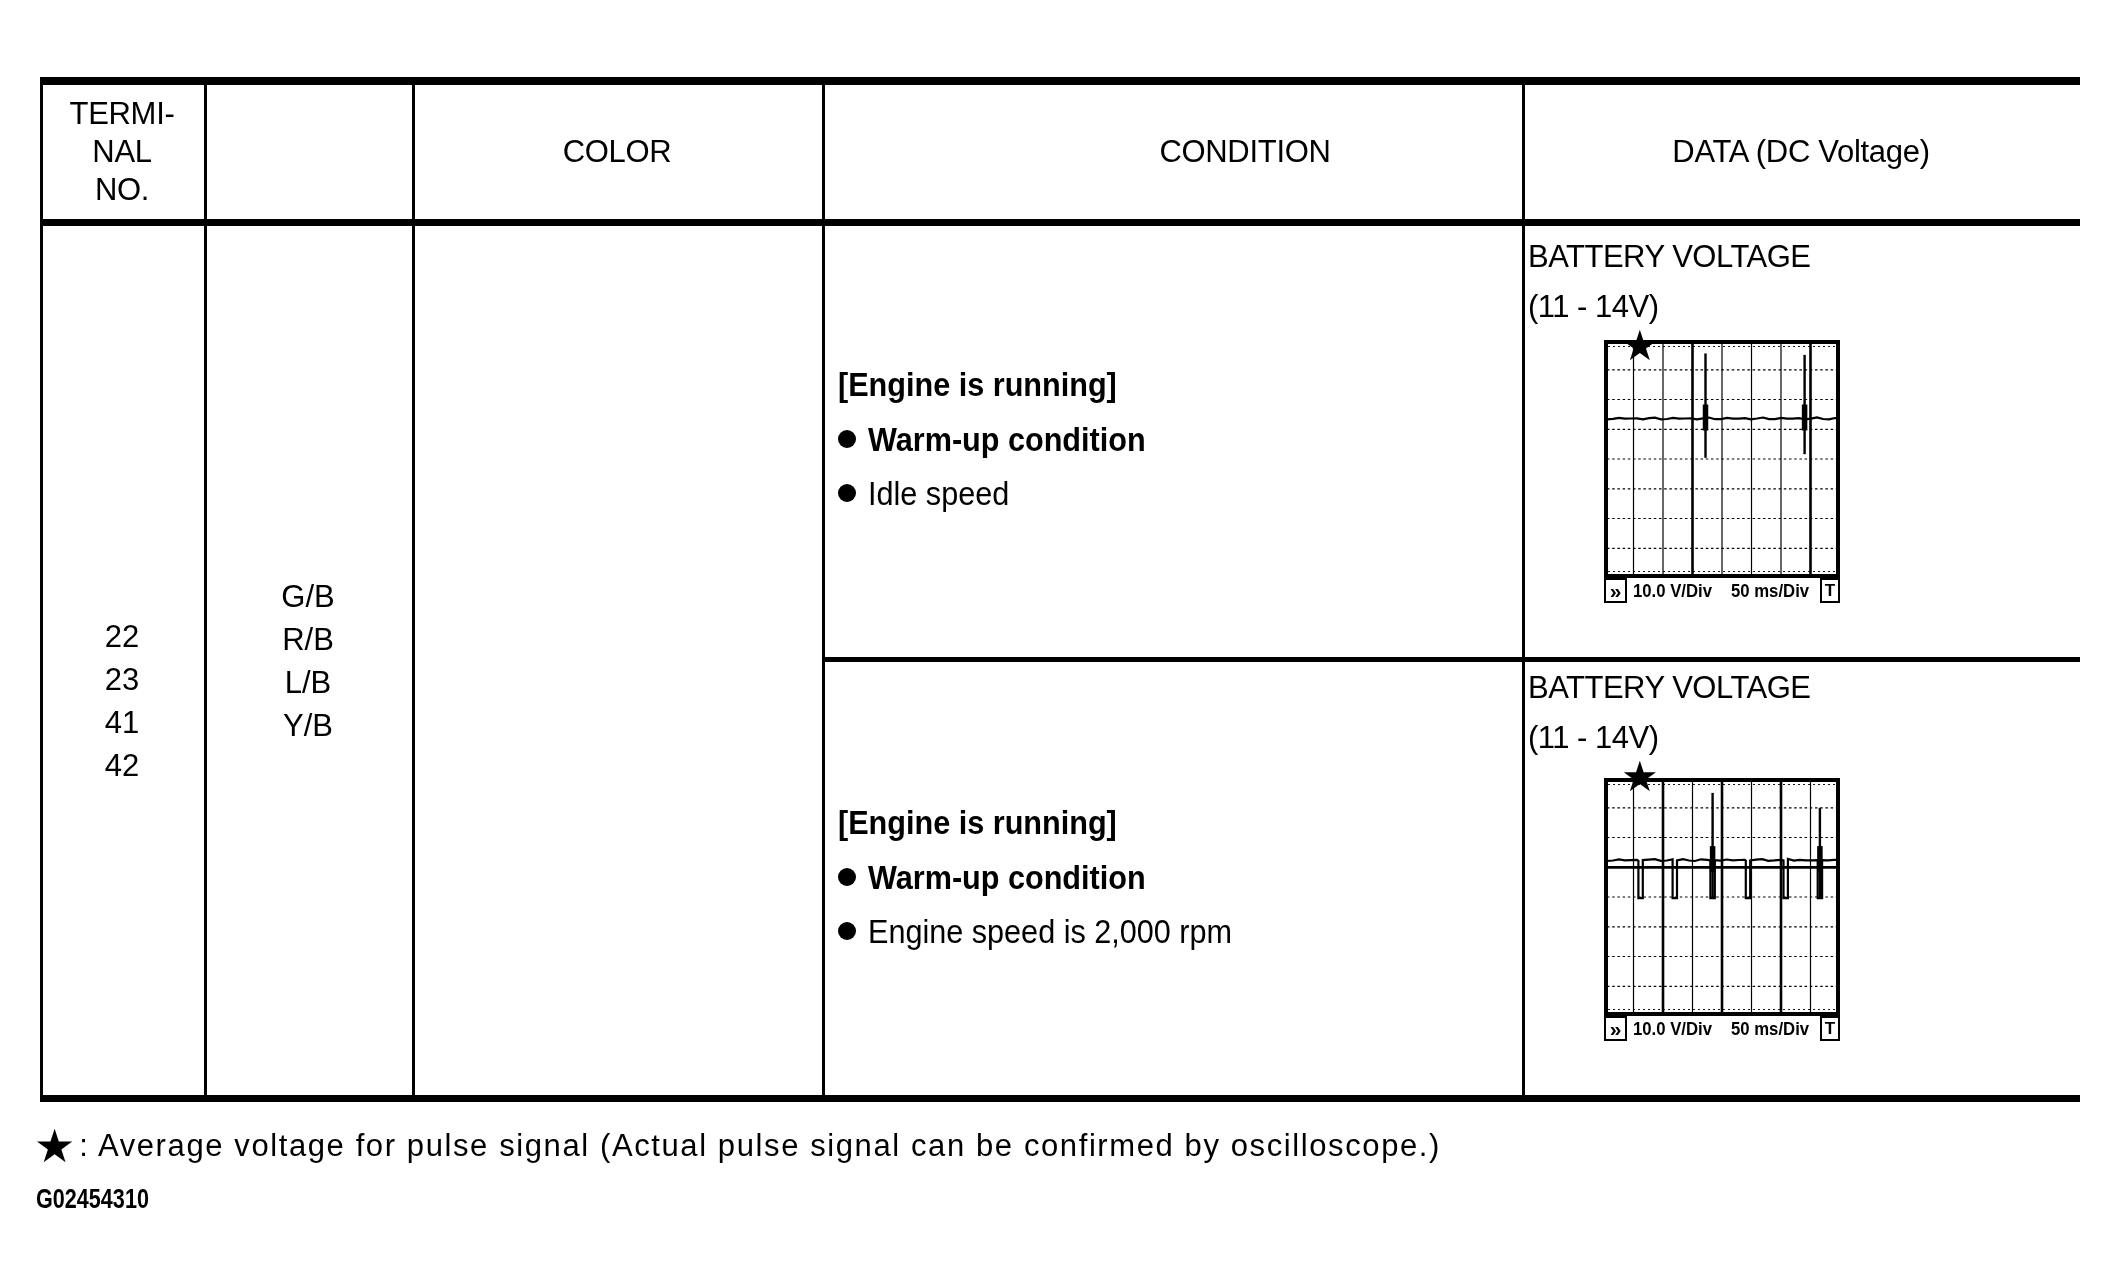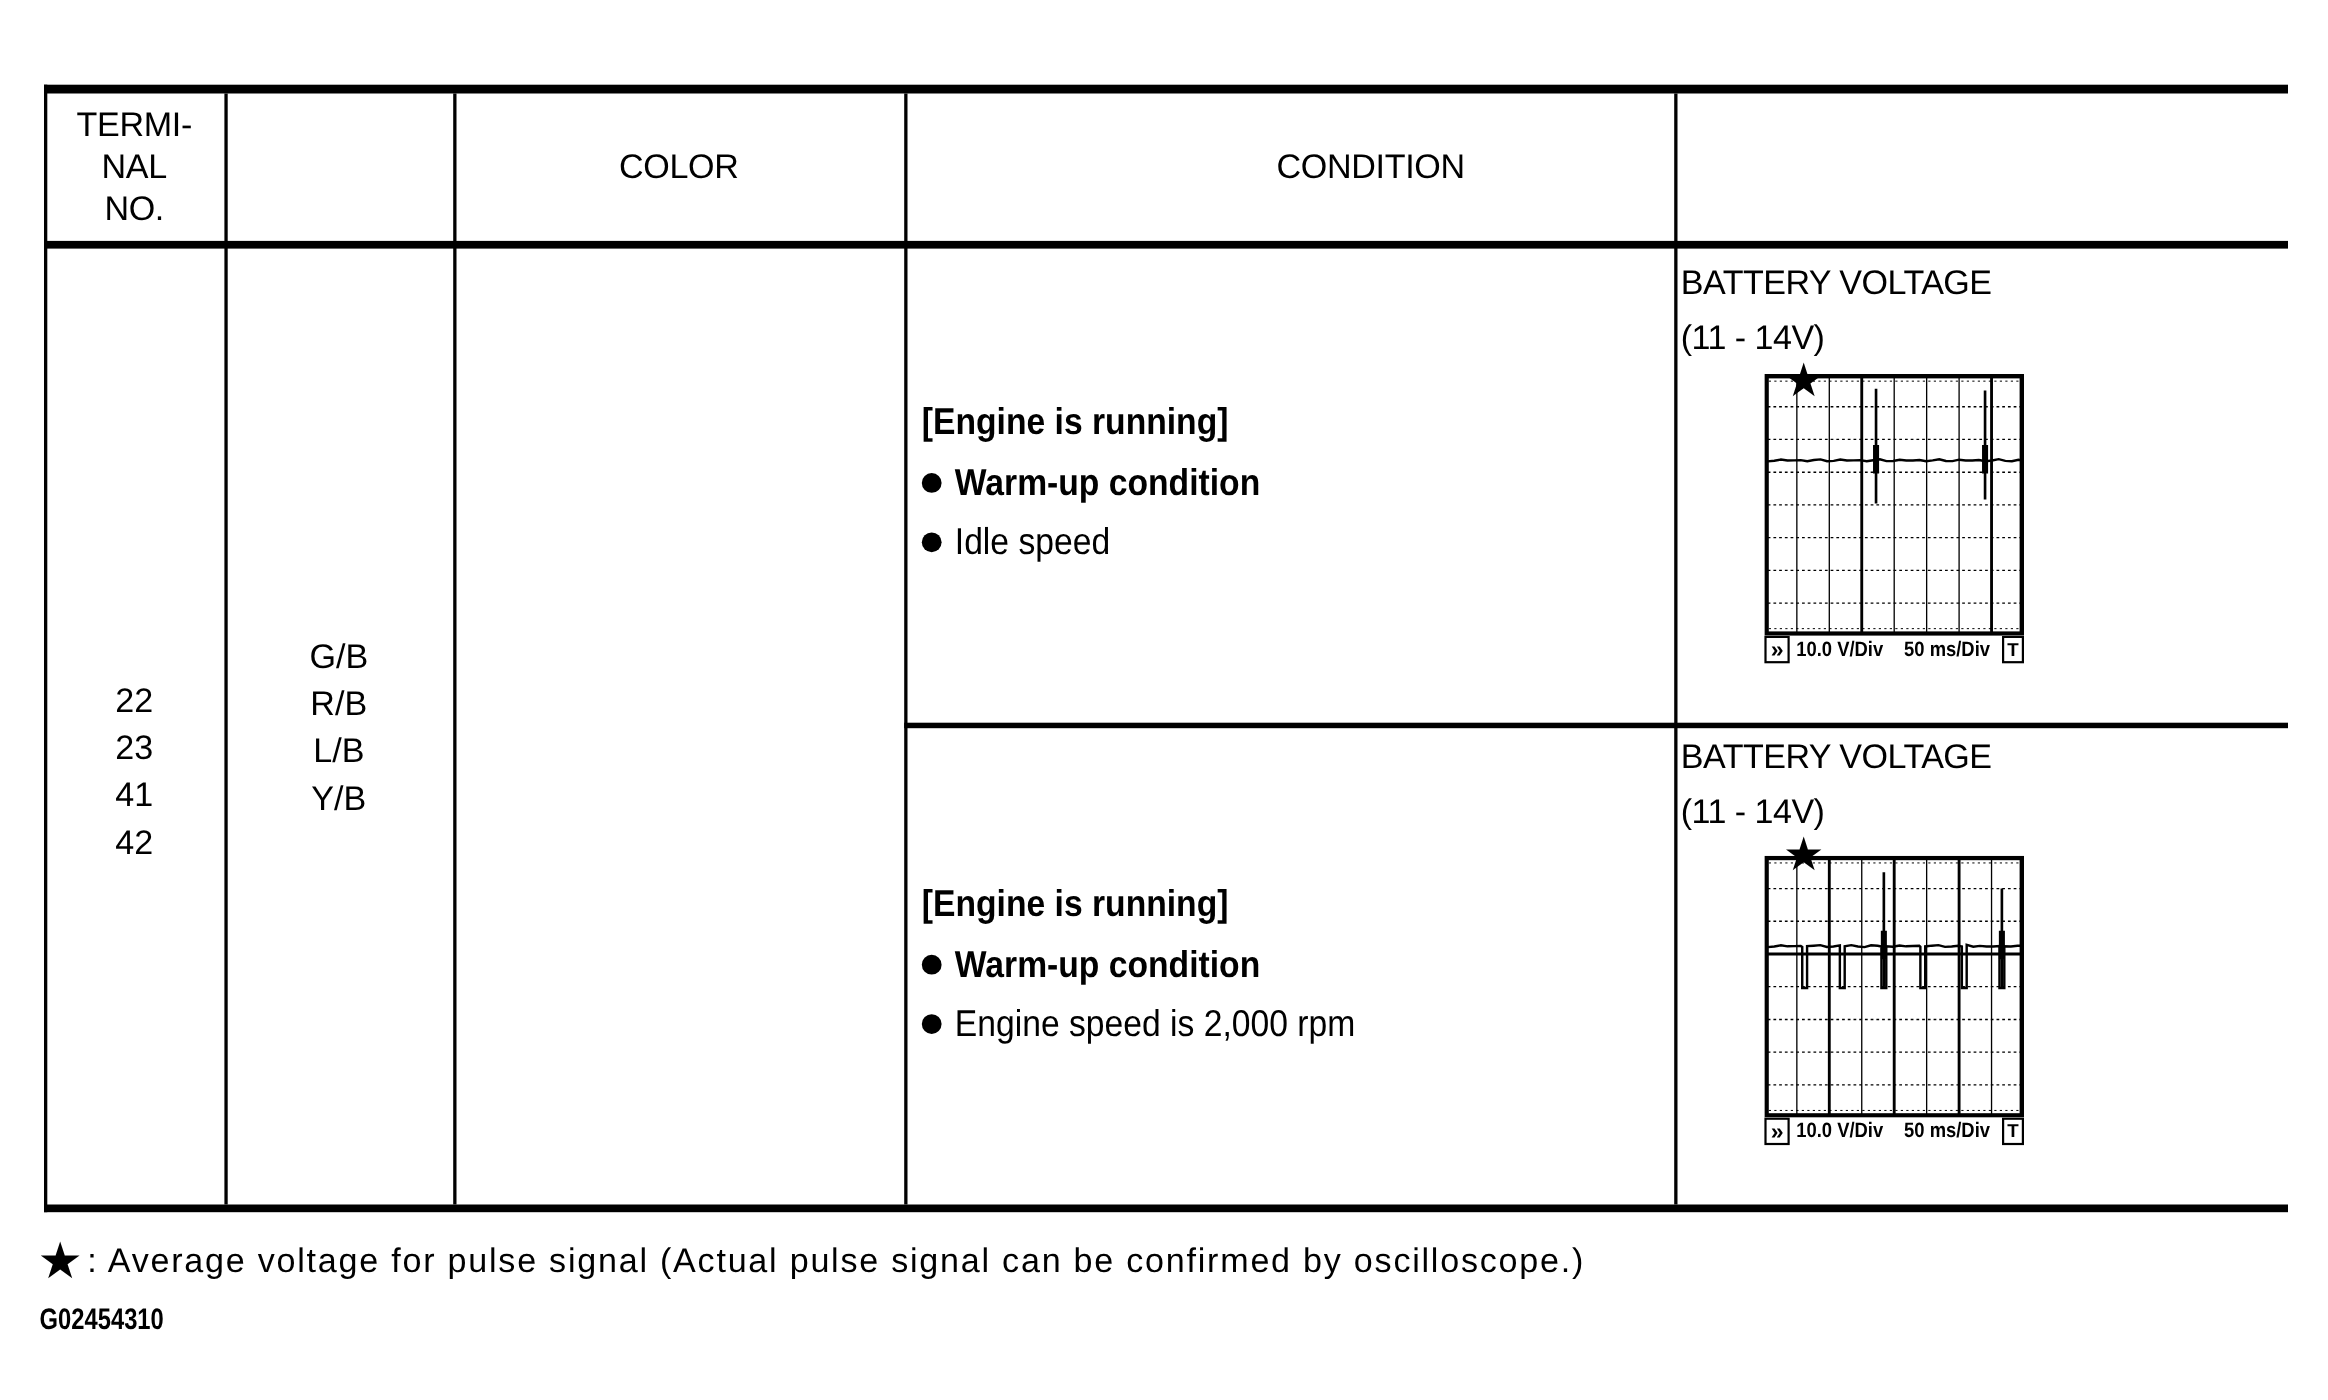--- a/index.html
+++ b/index.html
@@ -14,21 +14,21 @@
   .r-bot{left:40px;top:1095px;width:2040px;height:7px;}
   .v{position:absolute;width:3px;background:#000;top:85px;height:1010px;}
   .v0{left:40px;top:77px;height:1025px;}
   .v1{left:204px;} .v2{left:412px;} .v3{left:822px;} .v4{left:1522px;}
 
   
   .hc{position:absolute;text-align:center;font-size:31px;line-height:38px;letter-spacing:-0.3px;}
   .hc1{left:40px;width:164px;top:95px;}
   .hc2{left:204px;width:208px;top:114px;}
   .hc3{left:412px;width:410px;top:133px;}
-  .hc4{left:850px;width:792px;top:133px;}
+  .hc4{left:822px;width:792px;top:133px;padding-left:27px;}
   .hc5{left:1522px;width:558px;top:133px;}
 
   
   .stack{position:absolute;top:575px;}
   .sline{height:43px;display:flex;align-items:center;font-size:31px;white-space:nowrap;}
   .st-terminal{left:40px;width:164px;margin-top:40px;} .st-terminal .sline{justify-content:center;}
   .st-wire{left:204px;width:208px;} .st-wire .sline{justify-content:center;}
   .st-item{left:436px;} .st-item .sline{letter-spacing:-1px;}
 
   
@@ -76,20 +76,21 @@
   <div class="v v3"></div>
   <div class="v v4"></div>
 
   <div class="hc hc1">
     <div>TERMI-</div>
     <div>NAL</div>
     <div>NO.</div>
   </div>
   <div class="hc hc3">COLOR</div>
   <div class="hc hc4">CONDITION</div>
+  <div class="hc hc5">DATA (DC Voltage)</div>
 
   <div class="stack st-terminal">
     <div class="sline">22</div>
     <div class="sline">23</div>
     <div class="sline">41</div>
     <div class="sline">42</div>
   </div>
 
   <div class="stack st-wire">
     <div class="sline">G/B</div>

